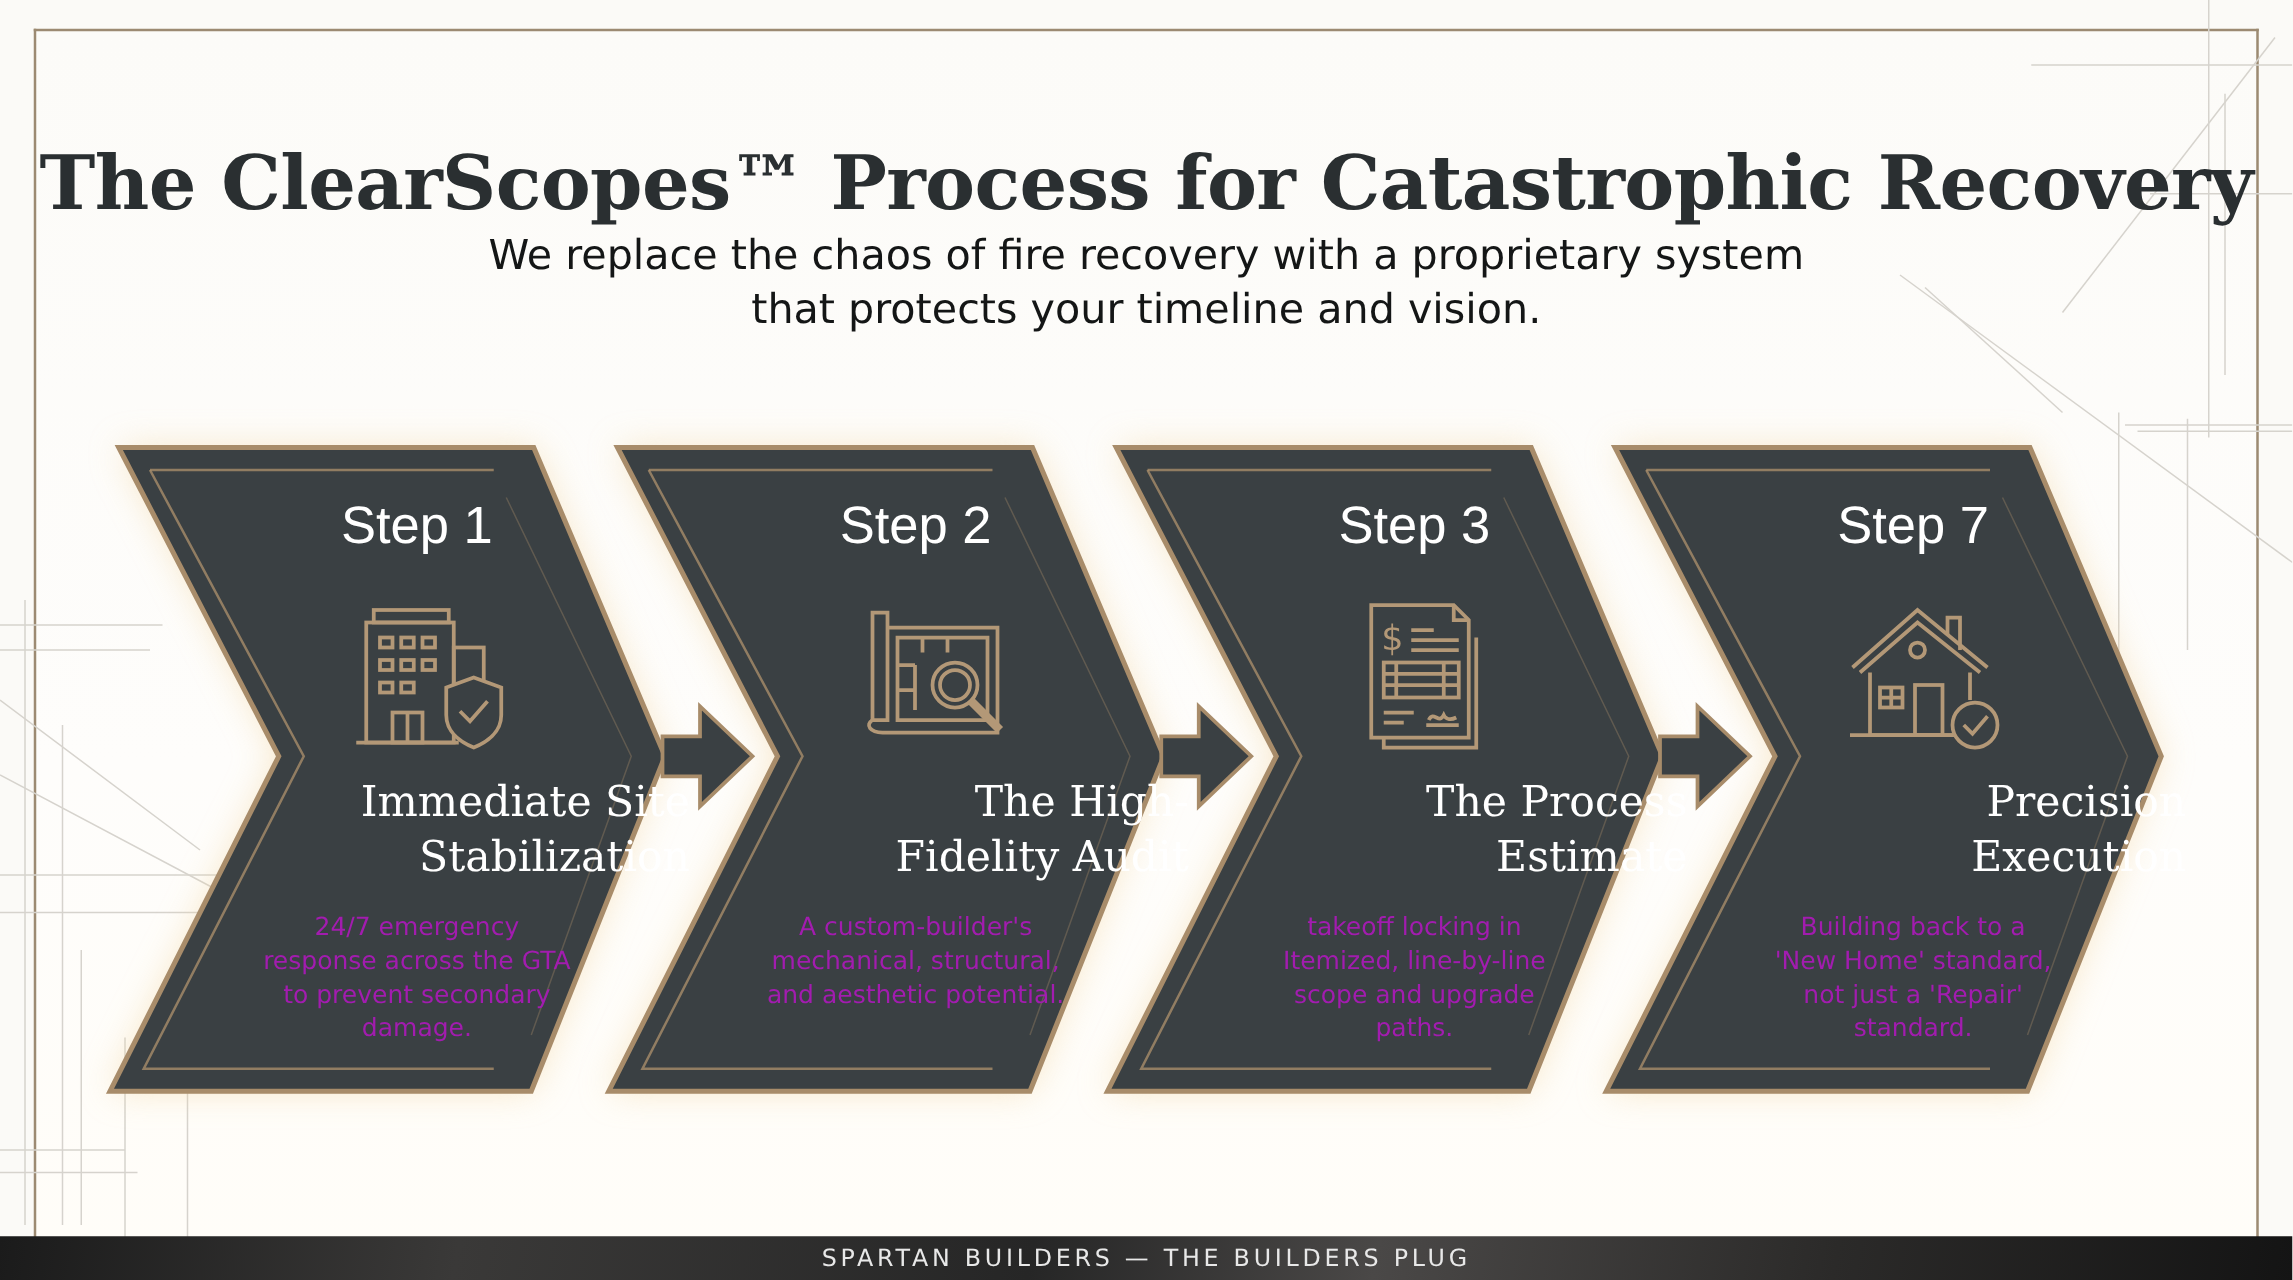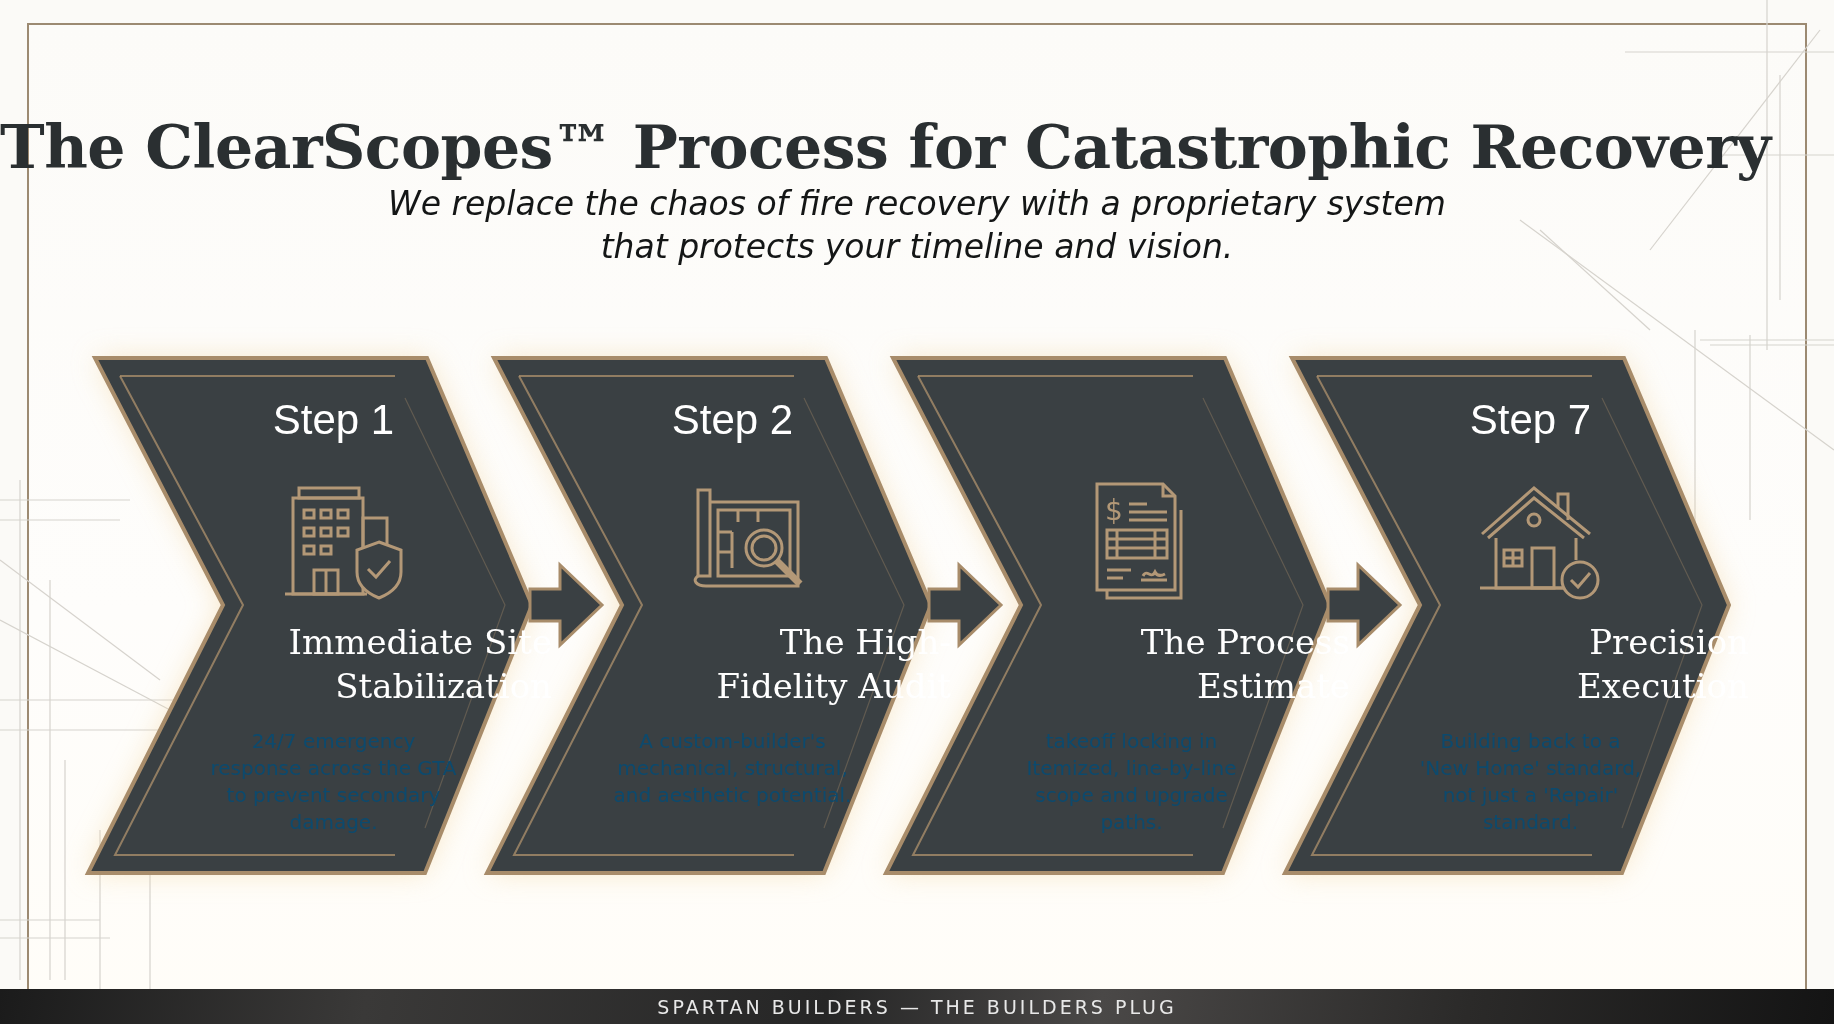--- a/index.html
+++ b/index.html
@@ -1,26 +1,26 @@
 <!DOCTYPE html>
 <html><head>
 <meta charset="utf-8">
 <style>
   html,body{margin:0;padding:0;}
   body{width:1834px;height:1024px;position:relative;overflow:hidden;background:#fbfaf7;font-family:"Liberation Sans",sans-serif;}
   .frame{position:absolute;left:27px;top:23px;width:1780px;height:980px;border:2px solid #9c8a72;border-bottom:none;box-sizing:border-box;background:linear-gradient(180deg,#fcfbf8 0%,#fefdfb 60%,#fffdf8 100%);}
   .deco{position:absolute;left:0;top:0;width:1834px;height:1024px;pointer-events:none;}
-  .title{position:absolute;left:0;width:1834px;top:72px;text-align:left;font-family:"DejaVu Serif",serif;font-size:60px;color:#2a2f31;letter-spacing:-0.5px;white-space:nowrap;}
-  .subtitle{position:absolute;left:0;width:1834px;top:182px;text-align:center;font-family:"DejaVu Sans",sans-serif;font-size:33px;line-height:43px;color:#141616;font-style:italic;}
+  .title{position:absolute;left:0;width:1834px;top:72px;text-align:center;font-family:"DejaVu Serif",serif;font-size:60px;color:#2a2f31;letter-spacing:-0.5px;white-space:nowrap;}
+  .subtitle{position:absolute;left:0;width:1834px;top:182px;text-align:center;font-family:"DejaVu Sans",sans-serif;font-size:33px;line-height:43px;color:#141616;}
   .chev-svg{position:absolute;left:0;top:0;width:1834px;height:1024px;}
   .step{position:absolute;top:358px;width:437px;height:515px;}
   .step-num{position:absolute;top:38px;left:0;width:100%;text-align:center;font-family:Liberation Sans, sans-serif;font-size:42px;color:#ffffff;}
   .step-icon{position:absolute;top:118px;left:50%;width:130px;height:130px;margin-left:-55px;}
   .step-title{position:absolute;top:262px;left:0;width:100%;text-align:right;font-family:"DejaVu Serif",serif;font-size:34px;line-height:44px;color:#ffffff;}
-  .step-desc{position:absolute;top:370px;left:0;width:100%;text-align:center;font-family:"DejaVu Sans",sans-serif;font-size:20px;line-height:27px;color:#0c4a6e;}
+  .step-desc{position:absolute;top:370px;left:0;width:100%;text-align:center;font-family:"DejaVu Sans",sans-serif;font-size:20px;line-height:27px;color:#a21caf;}
   .footer{position:absolute;left:0;top:989px;width:1834px;height:35px;background:linear-gradient(100deg,#1b1b1b 0%,#3a3938 20%,#262626 45%,#4a4847 60%,#2b2a29 80%,#141414 100%);}
   .footer-text{position:absolute;left:0;width:100%;top:7px;text-align:center;font-family:"DejaVu Sans",sans-serif;font-size:19px;letter-spacing:3px;color:#e8e8e8;}
 </style>
 </head>
 <body>
 
 <div class="frame"></div>
 
 <svg class="deco" viewBox="0 0 1834 1024">
   <g stroke="#d6d3cd" stroke-width="1.2" fill="none">
@@ -138,20 +138,21 @@
     <div>Fidelity Audit</div>
   </div>
   <div class="step-desc">
     <div>A custom-builder's</div>
     <div>mechanical, structural,</div>
     <div>and aesthetic potential.</div>
   </div>
 </div>
 
 <div class="step" style="left:913px;">
+  <div class="step-num">Step 3</div>
   <svg class="step-icon" viewBox="0 0 130 130" fill="none" stroke="#b39877" stroke-width="3">
     <path d="M30 18 L30 122 L104 122 L104 34"></path>
     <path d="M20 8 L86 8 L98 20 L98 114 L20 114 Z" fill="#3a4043"></path>
     <path d="M86 8 L86 20 L98 20"></path>
     <text x="28" y="44" font-family="DejaVu Sans, sans-serif" font-size="28" fill="#b39877" stroke="none">$</text>
     <line x1="52" y1="28" x2="70" y2="28"></line>
       <line x1="52" y1="36" x2="90" y2="36"></line>
       <line x1="52" y1="44" x2="90" y2="44"></line>
     <rect x="30" y="54" width="60" height="28"></rect>
     <line x1="30" y1="63" x2="90" y2="63"></line>

